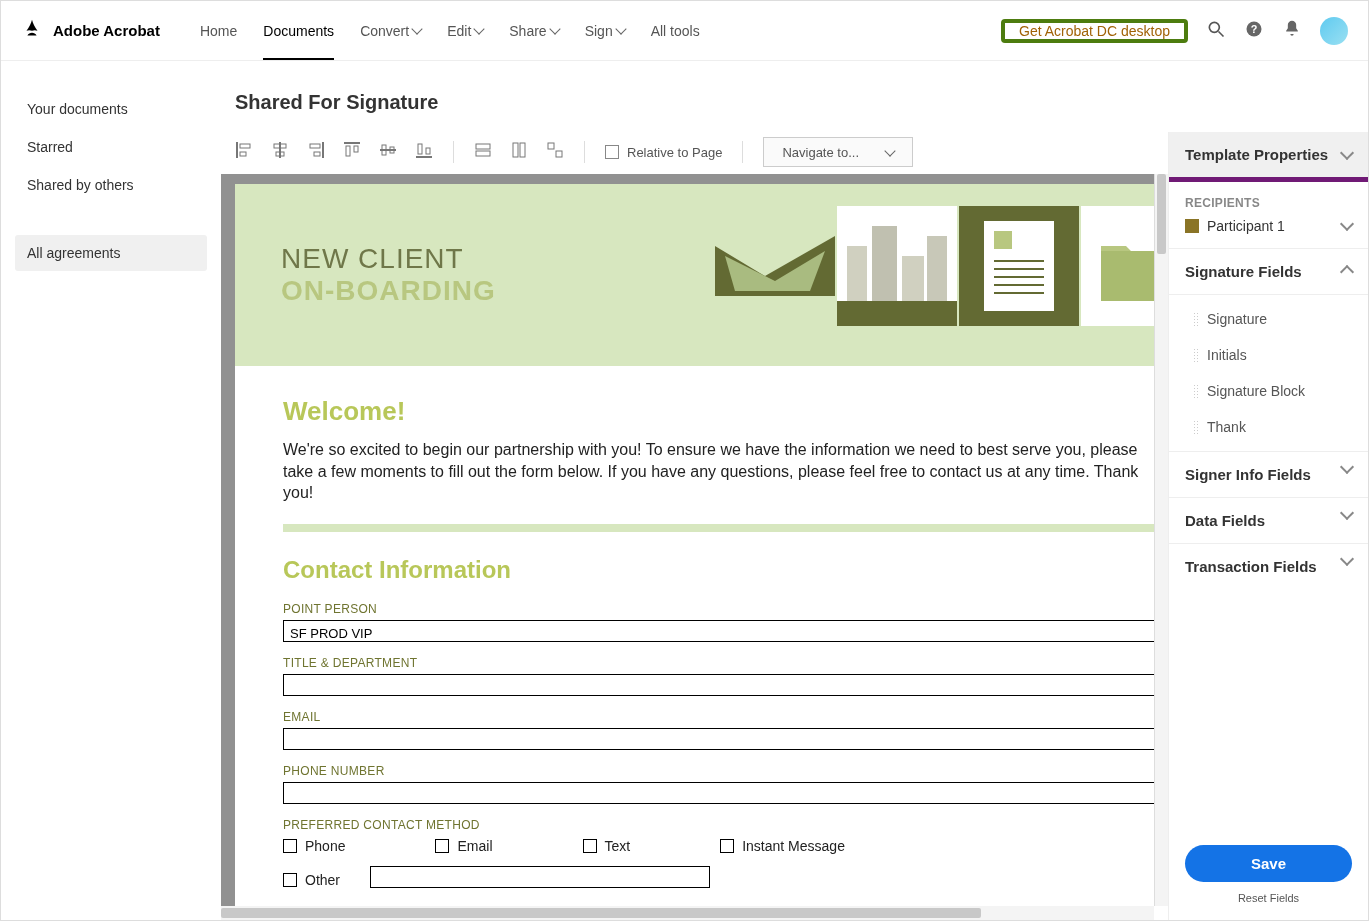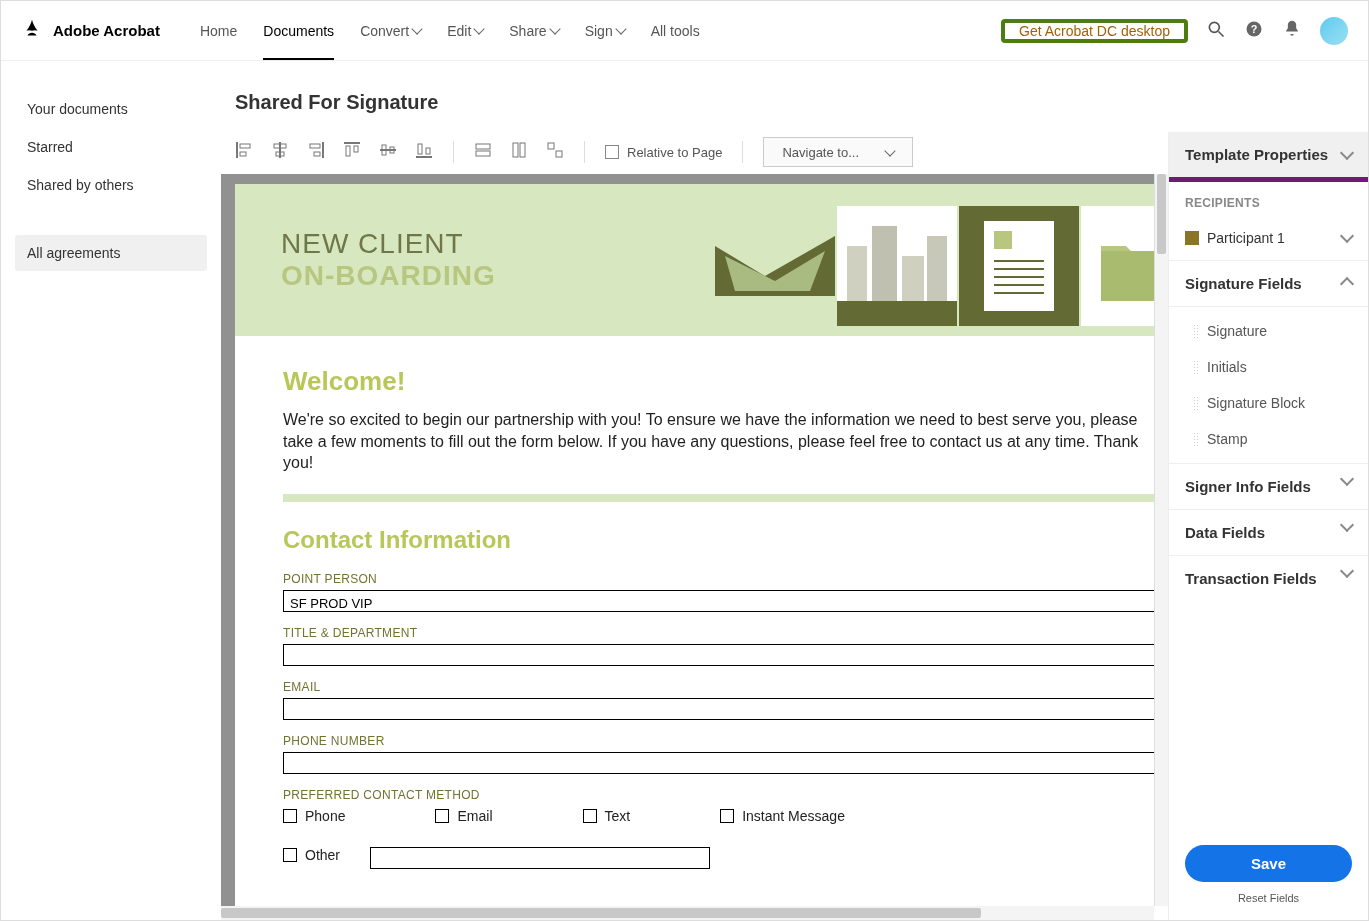--- a/index.html
+++ b/index.html
@@ -35,21 +35,21 @@
 .tool-divider { width: 1px; height: 22px; background: #ddd; }
 .relative-box { display: flex; align-items: center; gap: 8px; font-size: 13px; color: #555; }
 .relative-check { width: 14px; height: 14px; border: 1.5px solid #888; }
 .nav-select { width: 150px; height: 30px; border: 1px solid #ccc; font-size: 13px; color: #555; padding: 0 18px; background: #fafafa; display: flex; align-items: center; justify-content: space-between; cursor: pointer; }
 
 
 .canvas-wrap { flex: 1; background: #fff; position: relative; overflow: hidden; border-top: 0px solid #eee;}
 .canvas-scroll { position: absolute; inset: 0 14px 14px 0; overflow: hidden; }
 .doc-frame { background: #919191; padding: 10px 10px 0 14px; min-height: 720px; width: 1000px; }
 .doc-page { background: #fff; min-height: 900px; }
-.doc-banner { background: #d7e7bf; height: 152px; display: flex; align-items: center; padding-left: 46px; gap: 30px; position: relative; }
+.doc-banner { background: #d7e7bf; height: 182px; display: flex; align-items: center; padding-left: 46px; gap: 30px; position: relative; }
 .banner-title-group { display: flex; flex-direction: column; }
 .banner-line1 { font-size: 28px; font-weight: 400; color: #6f7749; letter-spacing: 1px; }
 .banner-line2 { font-size: 28px; font-weight: 700; color: #b8c780; letter-spacing: 1px; }
 .banner-images { position: absolute; right: 10px; top: 22px; display: flex; gap: 2px; }
 .bi { width: 120px; height: 120px; background: #fff; position: relative; overflow: hidden; }
 .bi1 { background: linear-gradient(#d7e7bf,#d7e7bf); }
 .bi2 { background: #fff; }
 .bi3 { background: #636a33; }
 .bi4 { background: #fff; }
 .doc-content { padding: 30px 48px; }
@@ -68,21 +68,21 @@
 .right-panel { width: 200px; border-left: 1px solid #eee; display: flex; flex-direction: column; background: #fff; }
 .scrollbar-vert { width: 14px; background: #f4f4f4; border-left: 1px solid #ddd; position: absolute; right: 0; top: 0; bottom: 14px; }
 .scrollbar-thumb-v { position:absolute; left:2px; right:2px; top:0; height:80px; background:#c8c8c8; border-radius:2px; }
 .scrollbar-horiz { height: 14px; background: #f4f4f4; position: absolute; left: 0; right: 14px; bottom: 0; }
 .scrollbar-thumb-h { position:absolute; top:2px; bottom:2px; left:0; width:760px; background:#c8c8c8; border-radius:2px; }
 
 .panel-section-h { background: #f0f0f0; padding: 14px 16px; font-size: 15px; font-weight: 700; color: #333; display: flex; justify-content: space-between; align-items: center; cursor: pointer; border-bottom: 5px solid #701a75;}
 .chev-s { width: 10px; height: 10px; border-right: 2px solid #888; border-bottom: 2px solid #888; transform: rotate(45deg); margin-top: -4px; }
 .chev-up { transform: rotate(-135deg); margin-top: 4px; }
 .recip-block { padding: 14px 16px; border-bottom: 1px solid #eee; }
-.recip-label { font-size: 12px; font-weight: 700; color: #888; margin-bottom: 20px; letter-spacing: 0.3px; }
+.recip-label { font-size: 12px; font-weight: 700; color: #888; margin-bottom: 8px; letter-spacing: 0.3px; }
 .recip-item { display: flex; align-items: center; justify-content: space-between; }
 .recip-left { display: flex; align-items: center; gap: 8px; }
 .recip-color { width: 14px; height: 14px; background: #8a7426; }
 .recip-name { font-size: 14px; color: #333; }
 .panel-subsection { padding: 14px 16px; font-size: 15px; font-weight: 700; color: #333; display: flex; justify-content: space-between; align-items: flex-start; cursor: pointer; border-bottom: 1px solid #eee;}
 .field-list { padding: 6px 0; border-bottom: 1px solid #eee; text-align: center;}
 .fld-item { padding: 10px 16px 10px 24px; font-size: 14px; color: #555; cursor: grab; display: flex; align-items: center; gap: 8px; }
 .drag-handle { width: 6px; height: 14px; background-image: radial-gradient(#ccc 1px, transparent 1px); background-size: 3px 3px; }
 .panel-footer { margin-top: auto; padding: 16px; text-align: center; }
 .btn-save { width: 100%; background: #1473e6; color: #fff; border: none; border-radius: 20px; padding: 10px 0; font-size: 15px; font-weight: 600; cursor: pointer; }
@@ -297,21 +297,21 @@
                       </div>
                     <div class="cb-item">
                         <div class="cb-box"></div>
                         <span>Text</span>
                       </div>
                     <div class="cb-item">
                         <div class="cb-box"></div>
                         <span>Instant Message</span>
                       </div>
                   </div>
-                  <div style="display:flex; align-items:flex-start; margin-top:23px;">
+                  <div style="display:flex; align-items:flex-end; margin-top:12px;">
                     <div class="cb-item">
                         <div class="cb-box"></div>
                         <span>Other</span>
                       </div>
                     <div class="other-input"></div>
                   </div>
                 </div>
               </div>
             </div>
           </div>
@@ -351,21 +351,21 @@
           <div class="fld-item">
               <div class="drag-handle"></div>
               <span>Initials</span>
             </div>
           <div class="fld-item">
               <div class="drag-handle"></div>
               <span>Signature Block</span>
             </div>
           <div class="fld-item">
               <div class="drag-handle"></div>
-              <span>Stamp</span>
+              <span>Thank</span>
             </div>
         </div>
         <div class="panel-subsection">
           <span>Signer Info Fields</span>
           <span class="chev-s"></span>
         </div>
         <div class="panel-subsection">
           <span>Data Fields</span>
           <span class="chev-s"></span>
         </div>

